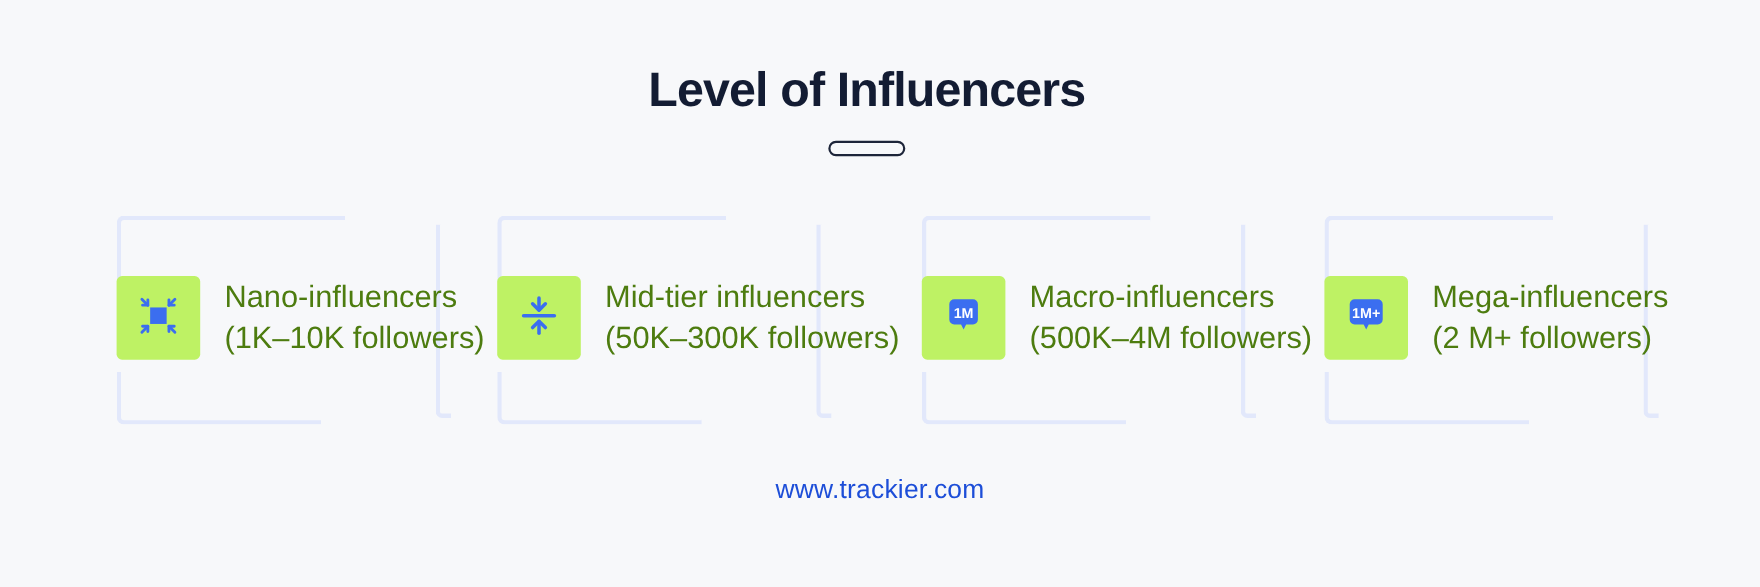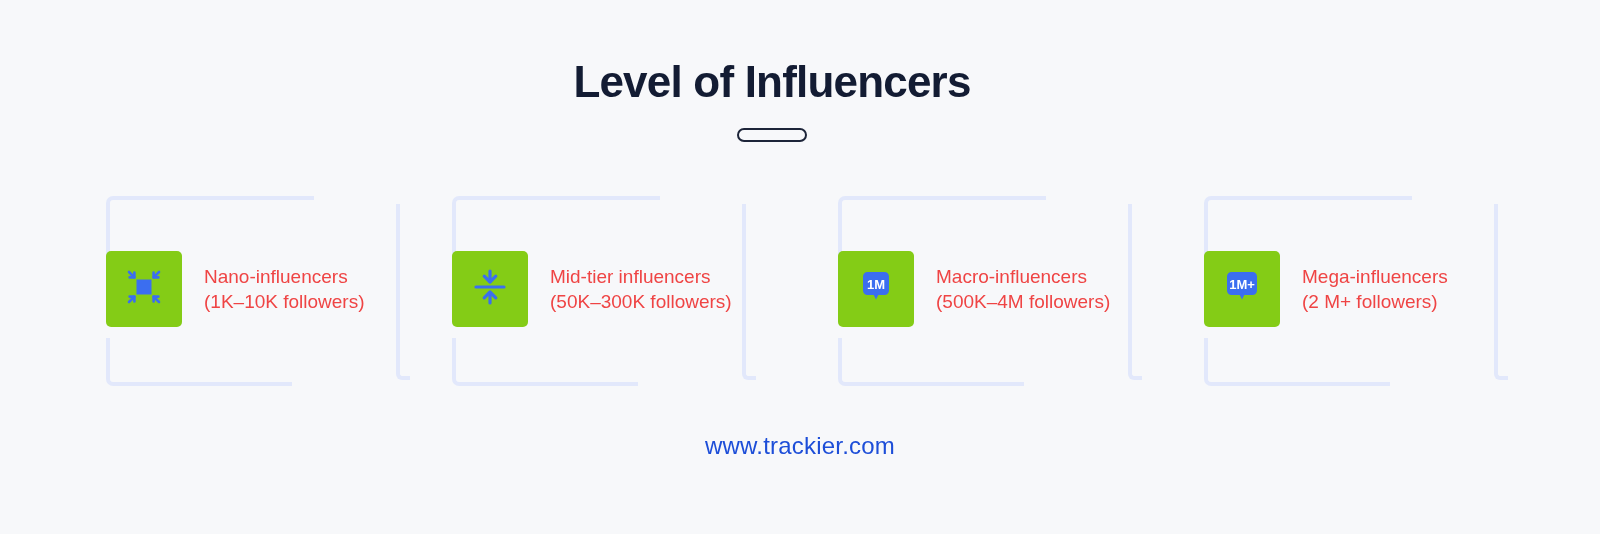--- a/index.html
+++ b/index.html
@@ -12,21 +12,21 @@
     background: #f7f8fa;
     font-family: "Liberation Sans", "DejaVu Sans", sans-serif;
     overflow: hidden;
     position: relative;
   }
 
   
   .title-block {
     position: absolute;
     top: 58px;
-    left: 0;
+    left: 16px;
     width: 1544px;
     text-align: center;
   }
   .page-title {
     font-size: 44px;
     font-weight: 700;
     color: #131c33;
     letter-spacing: -0.8px;
     line-height: 1.1;
     margin: 0;
@@ -97,30 +97,30 @@
     position: absolute;
     left: 0;
     top: 55px;
     display: flex;
     align-items: center;
     gap: 22px;
   }
   .icon-tile {
     width: 76px;
     height: 76px;
-    background: #84cc16;
+    background: #bef264;
     border-radius: 5px;
     flex: 0 0 auto;
     display: flex;
     align-items: center;
     justify-content: center;
   }
   .label {
-    color: #ef4444;
-    font-size: 19px;
+    color: #4d7c0f;
+    font-size: 28px;
     line-height: 1.32;
     white-space: nowrap;
   }
   .label .l1 { display: block; }
   .label .l2 { display: block; }
 
   
   .footer {
     position: absolute;
     top: 432px;

